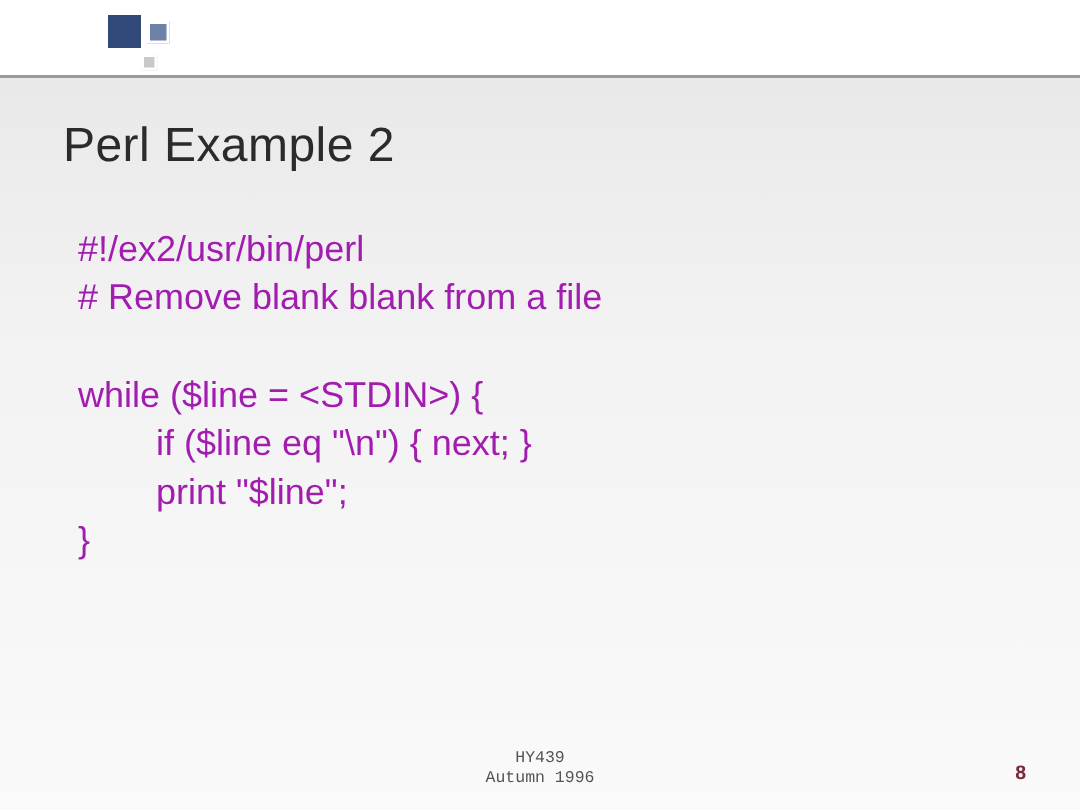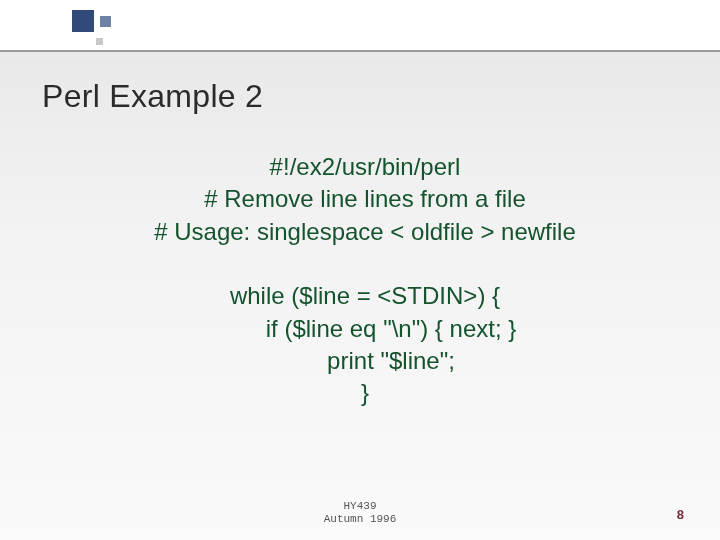--- a/index.html
+++ b/index.html
@@ -39,23 +39,22 @@
   .title {
     font-size: 32px;
     color: #2b2b2b;
     margin-bottom: 36px;
     letter-spacing: 0.3px;
   }
   .body {
     font-family: Verdana, Geneva, sans-serif;
     font-size: 24px;
     line-height: 1.35;
-    color: #14532d;
+    color: #a21caf;
     padding-left: 10px;
-    text-align: center;
   }
   .block { margin-bottom: 32px; }
   .indent1 { padding-left: 52px; }
   .footer-center {
     position: absolute;
     bottom: 14px;
     left: 0; right: 0;
     text-align: center;
     font-size: 11px;
     color: #555;
@@ -82,22 +81,21 @@
     <div class="sq small"></div>
   </div>
 </div>
 
 <div class="slide">
   <div class="title">Perl Example 2</div>
 
   <div class="body">
     <div class="block">
       <div>#!/ex2/usr/bin/perl</div>
-      <div># Remove line lines from a file</div>
-      <div># Usage: singlespace &lt; oldfile &gt; newfile</div>
+      <div># Remove blank blank from a file</div>
     </div>
     <div class="block">
       <div>while ($line = &lt;STDIN&gt;) {</div>
       <div class="indent1">if ($line eq "\n") { next; }</div>
       <div class="indent1">print "$line";</div>
       <div>}</div>
     </div>
   </div>
 </div>
 

